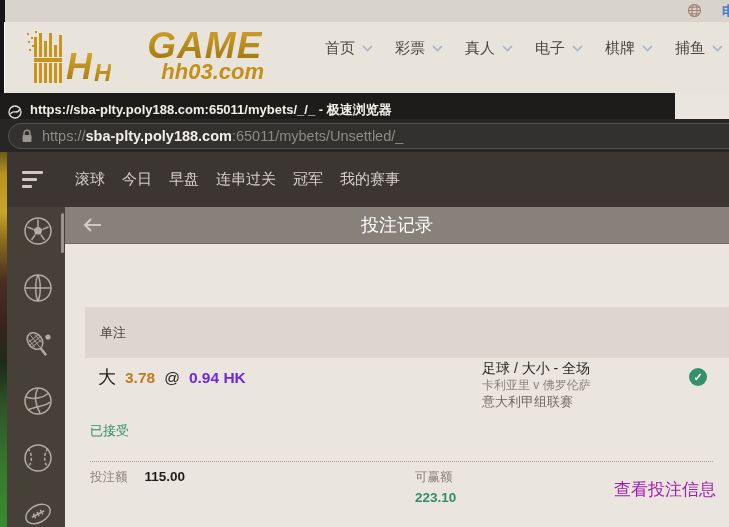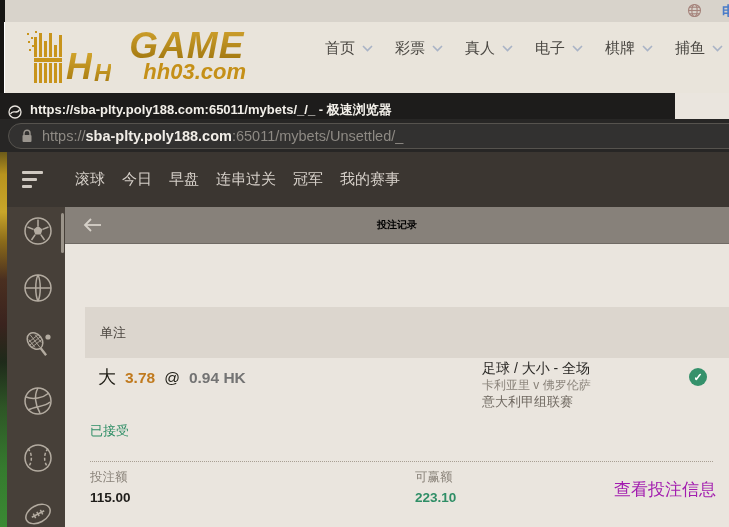--- a/index.html
+++ b/index.html
@@ -13,21 +13,21 @@
   .blue-frag{position:absolute;right:0;top:3px;width:7px;height:14px;overflow:hidden;color:#4a7cc9;font-size:14px;font-weight:bold;}
 
   
   .site-header{position:absolute;left:0;top:22px;width:729px;height:71px;background:#e9e4db;}
   .hdr-edge{position:absolute;left:0;top:0;width:4px;height:71px;background:#161513;border-right:1px solid #fff;}
   .logo{position:absolute;left:26px;top:8px;display:flex;align-items:flex-end;cursor:pointer;}
   .logo-hs{display:flex;align-items:flex-end;margin-right:8px;}
   .logo-h{font-style:italic;font-weight:900;background:linear-gradient(#d3a62e,#a87b10);-webkit-background-clip:text;background-clip:text;color:transparent;line-height:0.9;}
   .logo-h.big{font-size:36px;}
   .logo-h.small{font-size:24px;margin-left:2px;}
-  .logo-text{display:flex;flex-direction:column;margin-left:10px;}
+  .logo-text{display:flex;flex-direction:column;margin-left:28px;}
   .logo-game{font-size:37px;font-weight:900;font-style:italic;letter-spacing:1px;line-height:0.85;background:linear-gradient(#cd9f2c,#a1770e);-webkit-background-clip:text;background-clip:text;color:transparent;}
   .logo-dom{font-size:22px;font-weight:800;font-style:italic;color:#c59018;padding-left:14px;line-height:1.0;}
   .main-nav{position:absolute;right:6px;top:0;height:52px;display:flex;align-items:center;gap:22px;}
   .nav-item{display:flex;align-items:center;gap:7px;font-size:15px;color:#4b4843;cursor:pointer;}
 
   
   .titlebar{position:absolute;left:0;top:93px;width:675px;height:26px;background:#1d1c1b;display:flex;align-items:flex-end;}
   .titlebar .bicon{margin:0 8px 0 8px;}
   .titlebar .ttext{color:#f2efe9;font-size:13px;font-weight:bold;white-space:nowrap;}
 
@@ -53,47 +53,47 @@
   .sidebar{position:absolute;left:0;top:207px;width:65px;height:320px;background:#474039;}
   .side-strip{position:absolute;left:0;top:152px;width:7px;height:375px;z-index:5;
     background:linear-gradient(#6b5a1a 0%,#b8941e 6%,#c9a62a 16%,#8a6a1a 24%,#4a2f20 34%,#3a231e 46%,#1e2a1a 56%,#2e5526 68%,#357a2e 84%,#3a8a33 100%);}
   .side-icon{position:absolute;left:22px;width:32px;height:32px;cursor:pointer;}
   .side-scroll{position:absolute;left:61px;top:6px;width:3px;height:40px;background:#9b948a;border-radius:2px;}
 
   
   .content{position:absolute;left:65px;top:207px;width:664px;height:320px;background:#eae5de;}
   .content-header{position:absolute;left:0;top:0;width:664px;height:36px;background:#87817a;border-bottom:1px solid #6f6a64;display:flex;align-items:center;justify-content:center;}
   .back-btn{position:absolute;left:16px;top:10px;cursor:pointer;}
-  .page-title{color:#000000;font-size:10px;font-weight:bold;}
+  .page-title{color:#ffffff;font-size:18px;font-weight:normal;}
 
   .tabs{position:absolute;left:0;top:43px;right:0;display:flex;justify-content:center;gap:16px;}
   .tab{font-size:13.5px;padding:8px 2px 12px 2px;cursor:pointer;}
   .tab.active{color:#bf7a1f;border-bottom:3px solid #bf7a1f;}
   .tab.inactive{color:#6f6a63;}
 
   .band{position:absolute;left:20px;right:0;top:100px;height:51px;background:#dcd6ce;display:flex;align-items:center;padding-left:15px;box-sizing:border-box;font-size:13px;color:#4a453f;}
 
   .bet-left{position:absolute;left:33px;top:158px;display:flex;align-items:baseline;gap:9px;}
   .sel{font-size:18px;color:#222018;}
   .line-val{font-size:15.5px;font-weight:bold;color:#c07a1e;}
   .at{font-size:15.5px;color:#222018;}
-  .odds{font-size:15.5px;font-weight:bold;color:#737373;}
+  .odds{font-size:15.5px;font-weight:bold;color:#6d28d9;}
 
   .bet-right{position:absolute;left:417px;top:151px;display:flex;flex-direction:column;}
   .market{font-size:14px;color:#2b2926;line-height:1.45;}
   .teams{font-size:12px;color:#8a837a;line-height:1.25;}
   .league{font-size:13px;color:#6f6860;line-height:1.35;}
 
   .check{position:absolute;left:624px;top:161px;width:18px;height:18px;border-radius:50%;background:#35916b;color:#fff;font-size:11px;display:flex;align-items:center;justify-content:center;font-weight:bold;}
 
   .status{position:absolute;left:25px;top:215px;font-size:13px;color:#2f8e66;}
   .dotted{position:absolute;left:25px;right:16px;top:254px;border-top:1px dotted #a89f93;}
 
   .col-label{font-size:12.5px;color:#8a837a;}
-  .stake-col{position:absolute;left:25px;top:262px;display:flex;flex-direction:column;gap:4px;}
+  .stake-col{position:absolute;left:25px;top:262px;display:flex;flex-direction:row;gap:17px;}
   .stake-val{font-size:13.5px;font-weight:bold;color:#1f1d1a;}
   .win-col{position:absolute;left:350px;top:262px;display:flex;flex-direction:column;gap:4px;}
   .win-val{font-size:13.5px;font-weight:bold;color:#2f8e66;}
   .details-link{position:absolute;right:13px;top:271px;font-size:17px;color:#a21caf;cursor:pointer;}
 
   svg{display:block;}
 </style>
 </head>
 <body>
 

